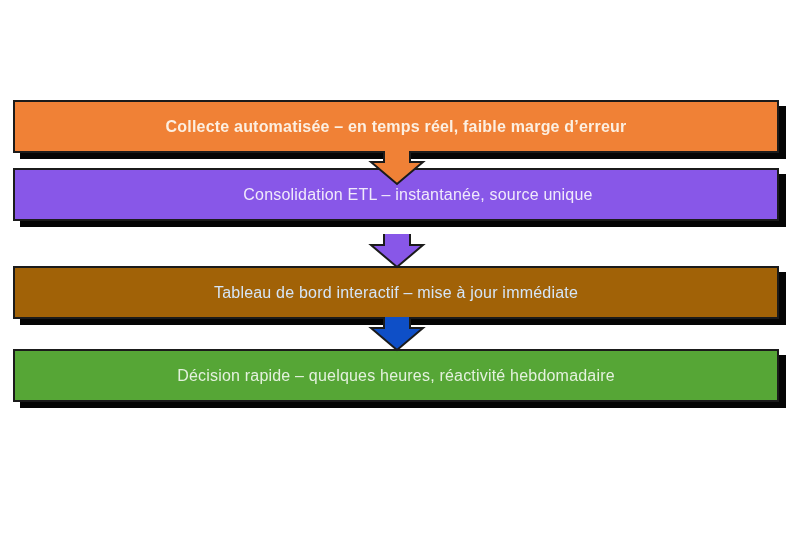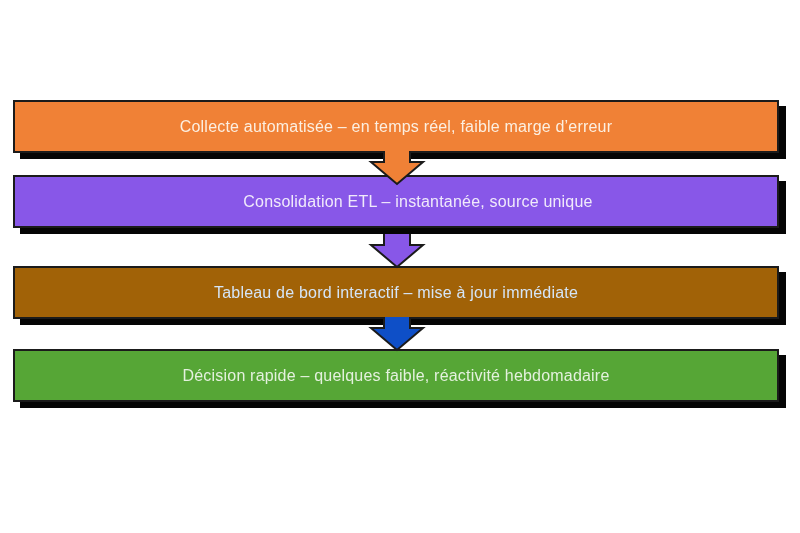--- a/index.html
+++ b/index.html
@@ -29,21 +29,21 @@
     align-items: center;
     justify-content: center;
     z-index: 1;
   }
   .bar-label {
     font-size: 16px;
     letter-spacing: 0.2px;
     white-space: nowrap;
   }
   .s1 { top: 100px; }
-  .s2 { top: 175px; padding-left: 44px; }
+  .s2 { top: 168px; padding-left: 44px; }
   .s3 { top: 266px; }
   .s4 { top: 349px; }
   .arrow {
     position: absolute;
     left: 370px;
     width: 54px;
     height: 34px;
     z-index: 2;
     overflow: visible;
   }
@@ -54,21 +54,21 @@
     stroke: #1b1b1b;
     stroke-width: 2;
     stroke-linejoin: miter;
   }
 </style>
 </head>
 <body>
 
 <div class="canvas">
 
-  <div class="bar s1" style="background-color: rgb(240, 129, 54);">
+  <div class="bar s1" style="background-color: rgb(240, 129, 54); font-weight: bold;">
     <span class="bar-label" style="color: rgb(252, 239, 225);">Collecte automatisée – en temps réel, faible marge d’erreur</span>
   </div>
 
   <svg class="arrow a1" viewBox="0 0 54 34" xmlns="http://www.w3.org/2000/svg">
     <path d="M14,0 L14,11 L1,11 L27,33 L53,11 L40,11 L40,0" fill="#F08136"></path>
   </svg>
 
   <div class="bar s2" style="background-color: rgb(136, 87, 232);">
     <span class="bar-label" style="color: rgb(240, 234, 251);">Consolidation ETL – instantanée, source unique</span>
   </div>
@@ -79,16 +79,16 @@
 
   <div class="bar s3" style="background-color: #a16207;">
     <span class="bar-label" style="color: rgb(213, 229, 247);">Tableau de bord interactif – mise à jour immédiate</span>
   </div>
 
   <svg class="arrow a3" viewBox="0 0 54 34" xmlns="http://www.w3.org/2000/svg">
     <path d="M14,0 L14,11 L1,11 L27,33 L53,11 L40,11 L40,0" fill="#0E4FC7"></path>
   </svg>
 
   <div class="bar s4" style="background-color: rgb(86, 166, 54);">
-    <span class="bar-label" style="color: rgb(228, 241, 222);">Décision rapide – quelques faible, réactivité hebdomadaire</span>
+    <span class="bar-label" style="color: rgb(228, 241, 222);">Décision rapide – quelques heures, réactivité hebdomadaire</span>
   </div>
 
 </div>
 
 </body></html>

